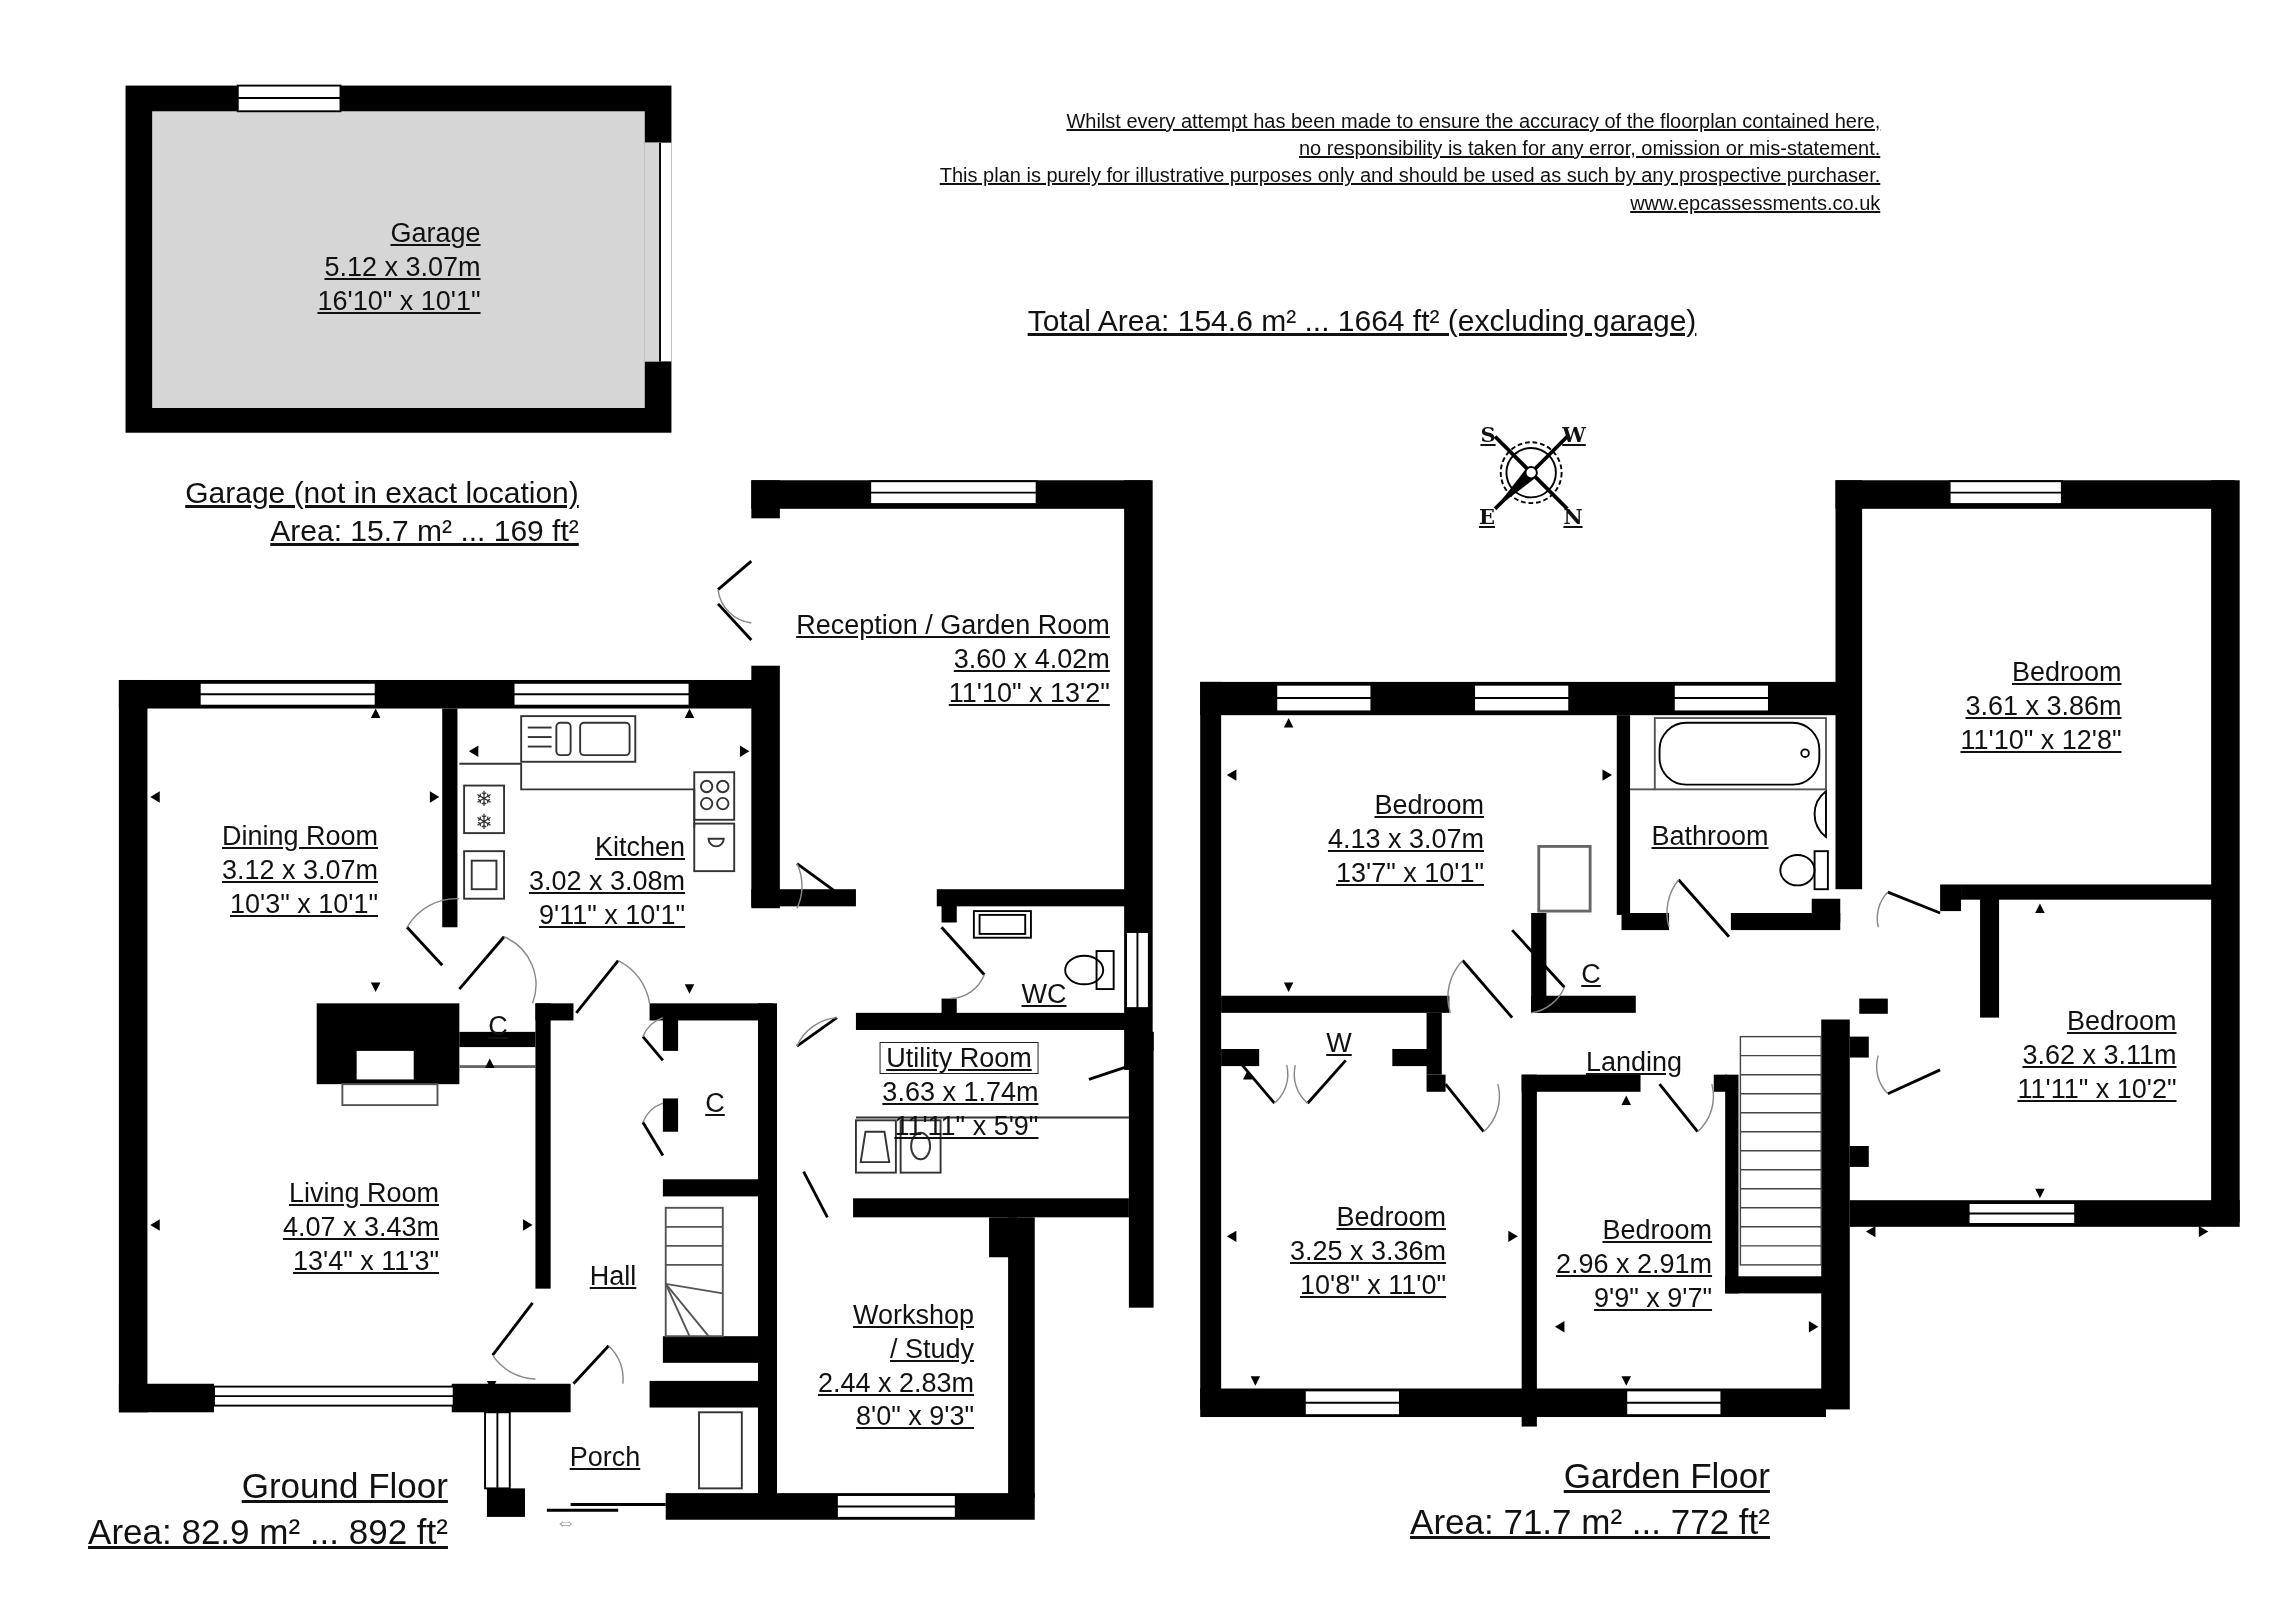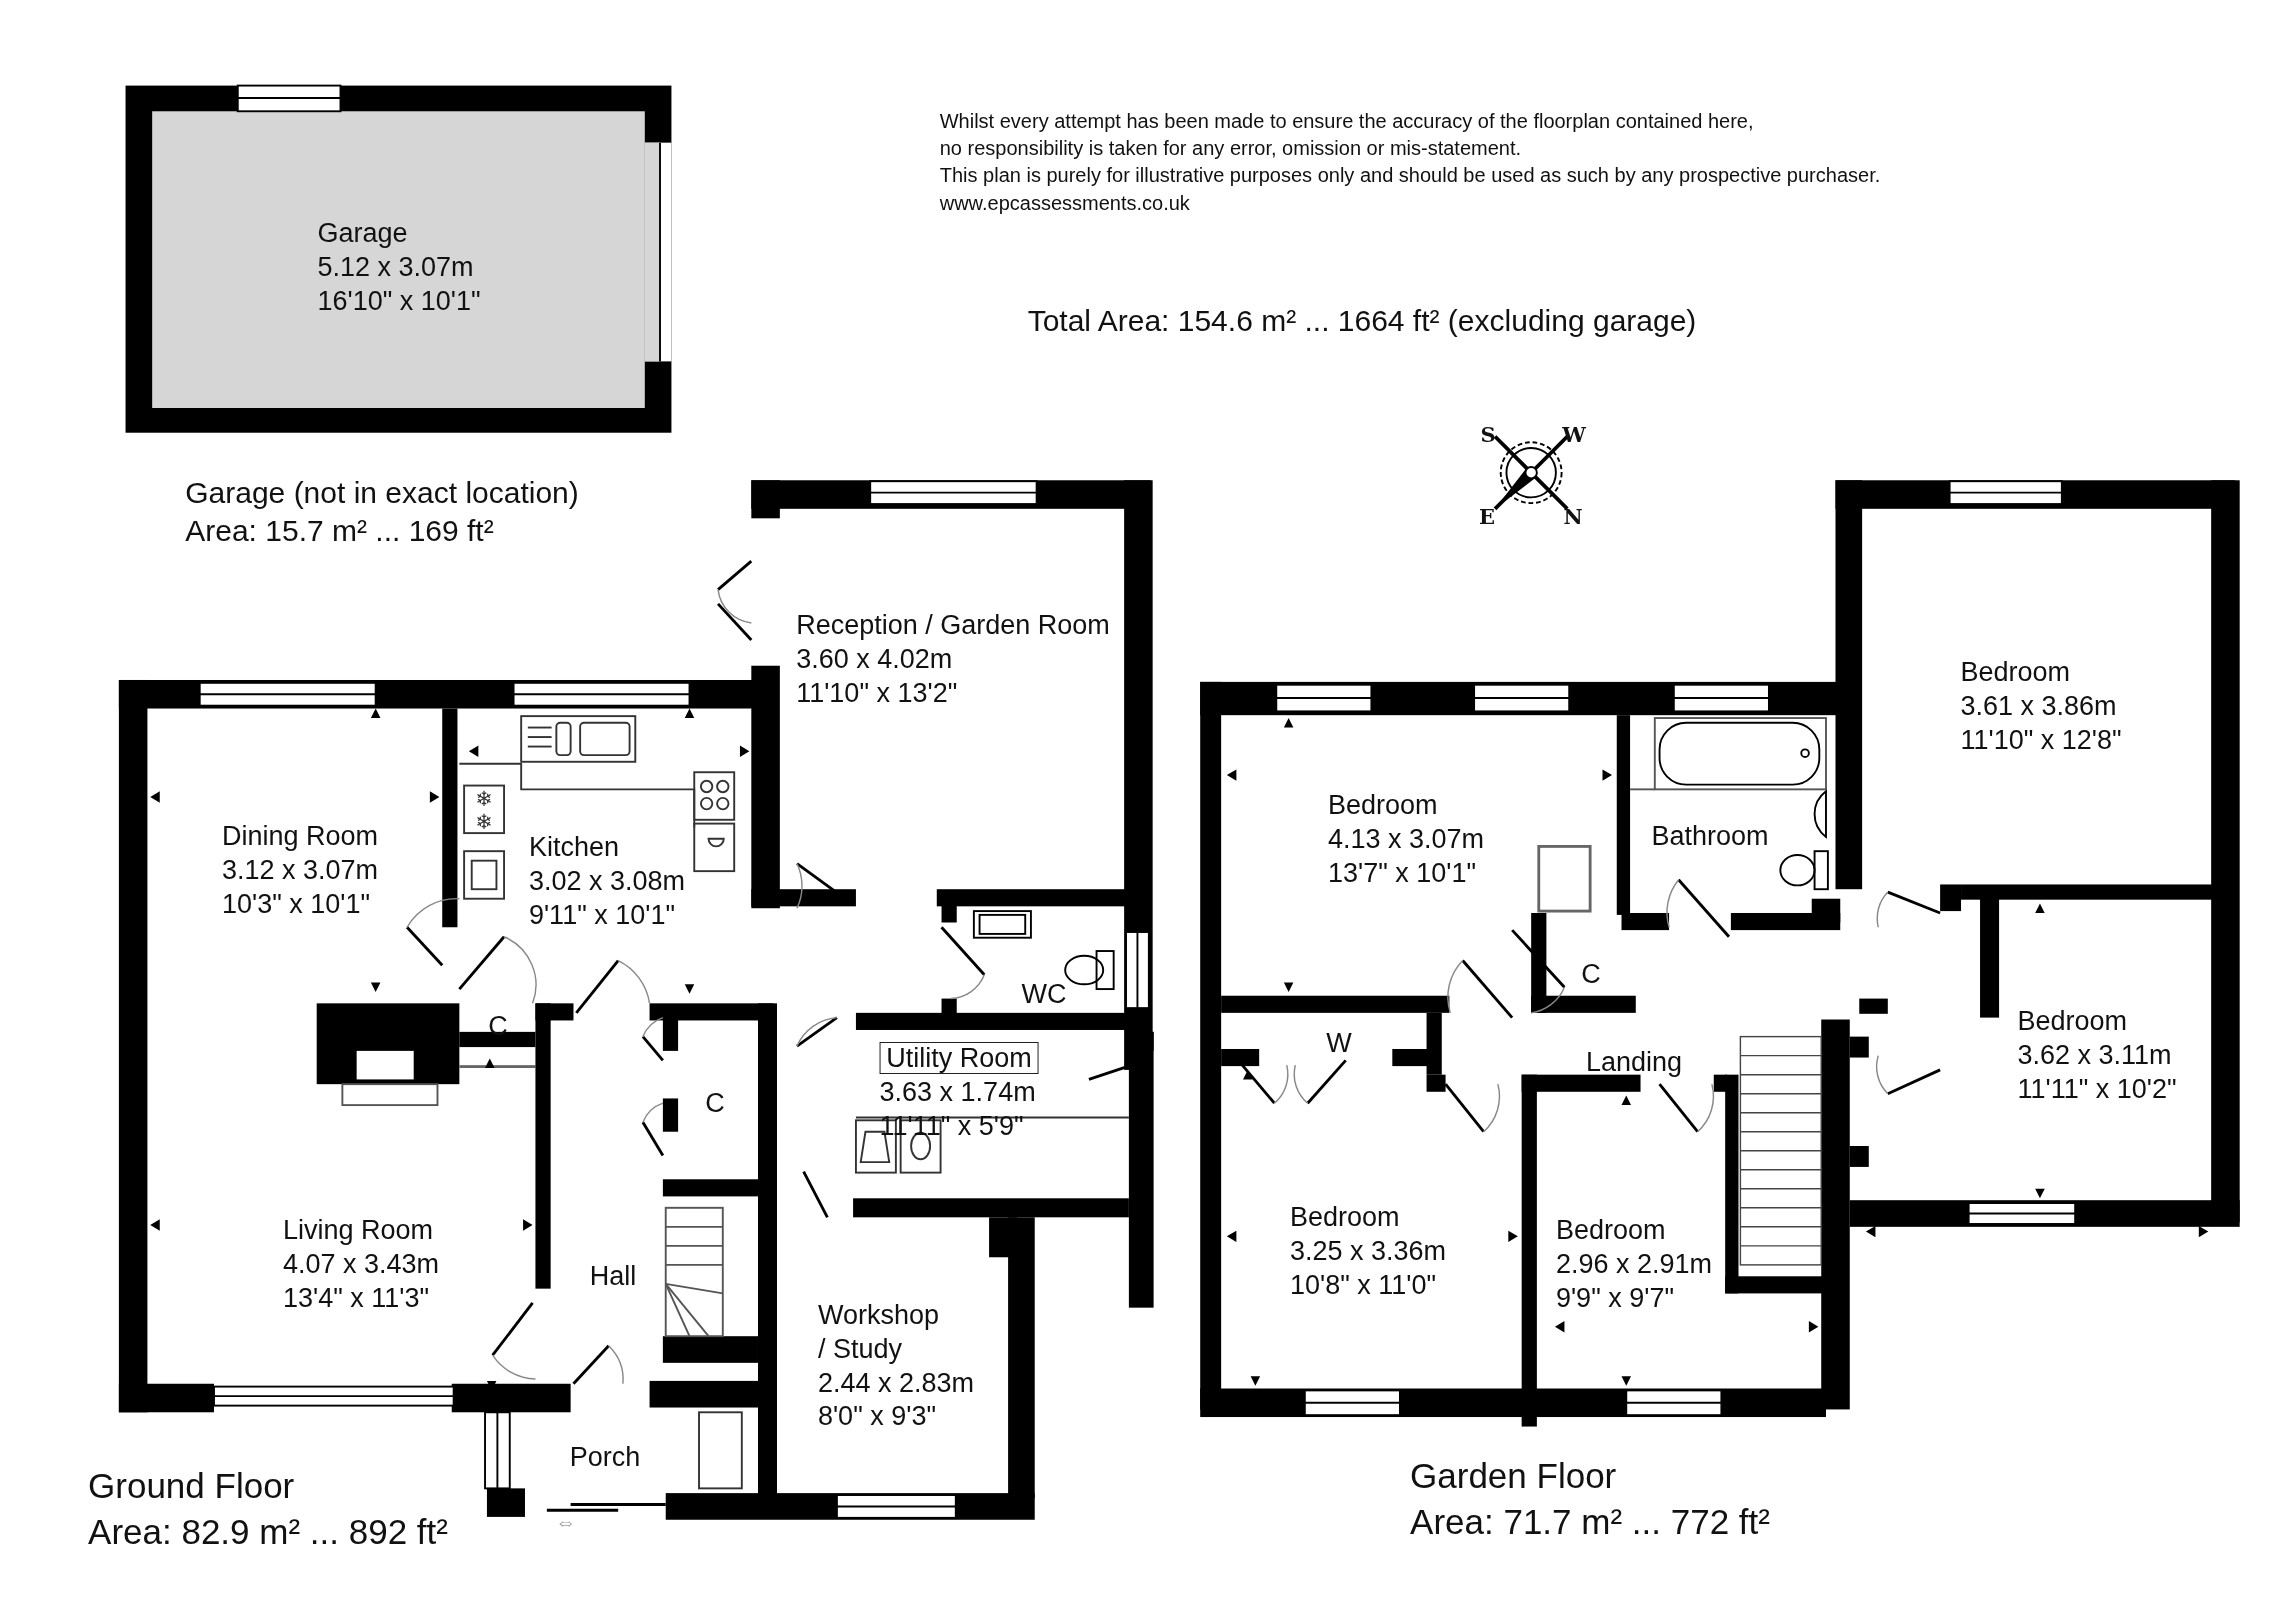--- a/index.html
+++ b/index.html
@@ -1,18 +1,18 @@
 <!DOCTYPE html>
 <html style="font-size:15px"><head>
 <meta charset="utf-8">
 <style>
   html,body{margin:0;padding:0;background:#ffffff;}
   body{width:2292px;height:1612px;position:relative;overflow:hidden;font-family:"Liberation Sans",sans-serif;color:#000;}
   svg{position:absolute;left:0;top:0;}
-  .txt{position:absolute;text-align:left;font-family:"Liberation Sans",sans-serif;color:#111;line-height:1.25;white-space:nowrap;transform:translateX(-50%);}
+  .txt{position:absolute;text-align:right;font-family:"Liberation Sans",sans-serif;color:#111;line-height:1.25;white-space:nowrap;transform:translateX(-50%);text-decoration:underline;}
   .room{font-size:27px;}
   .disc{font-size:20px;line-height:1.36;}
   .total{font-size:30px;}
   .floorlbl{font-size:35px;line-height:1.3;}
   .boxed{border:1.9px solid #222;padding:0 5.7px;}
 </style>
 </head>
 <body>
 
 <svg width="2292" height="1612" viewBox="0 0 2410 1695">
@@ -421,21 +421,21 @@
   <div>Kitchen</div>
   <div>3.02 x 3.08m</div>
   <div>9'11" x 10'1"</div>
 </div>
 <div class="txt room" style="left:1044px;top:978px;">WC</div>
 <div class="txt room" style="left:959px;top:1042px;">
   <div><span class="boxed">Utility Room</span></div>
   <div>3.63 x 1.74m</div>
   <div>11'11" x 5'9"</div>
 </div>
-<div class="txt room" style="left:361px;top:1177px;margin-top:37px;">
+<div class="txt room" style="left:361px;top:1177px;">
   <div>Living Room</div>
   <div>4.07 x 3.43m</div>
   <div>13'4" x 11'3"</div>
 </div>
 <div class="txt room" style="left:613px;top:1260px;">Hall</div>
 <div class="txt room" style="left:896px;top:1299px;">
   <div>Workshop</div>
   <div>/ Study</div>
   <div>2.44 x 2.83m</div>
   <div>8'0" x 9'3"</div>

